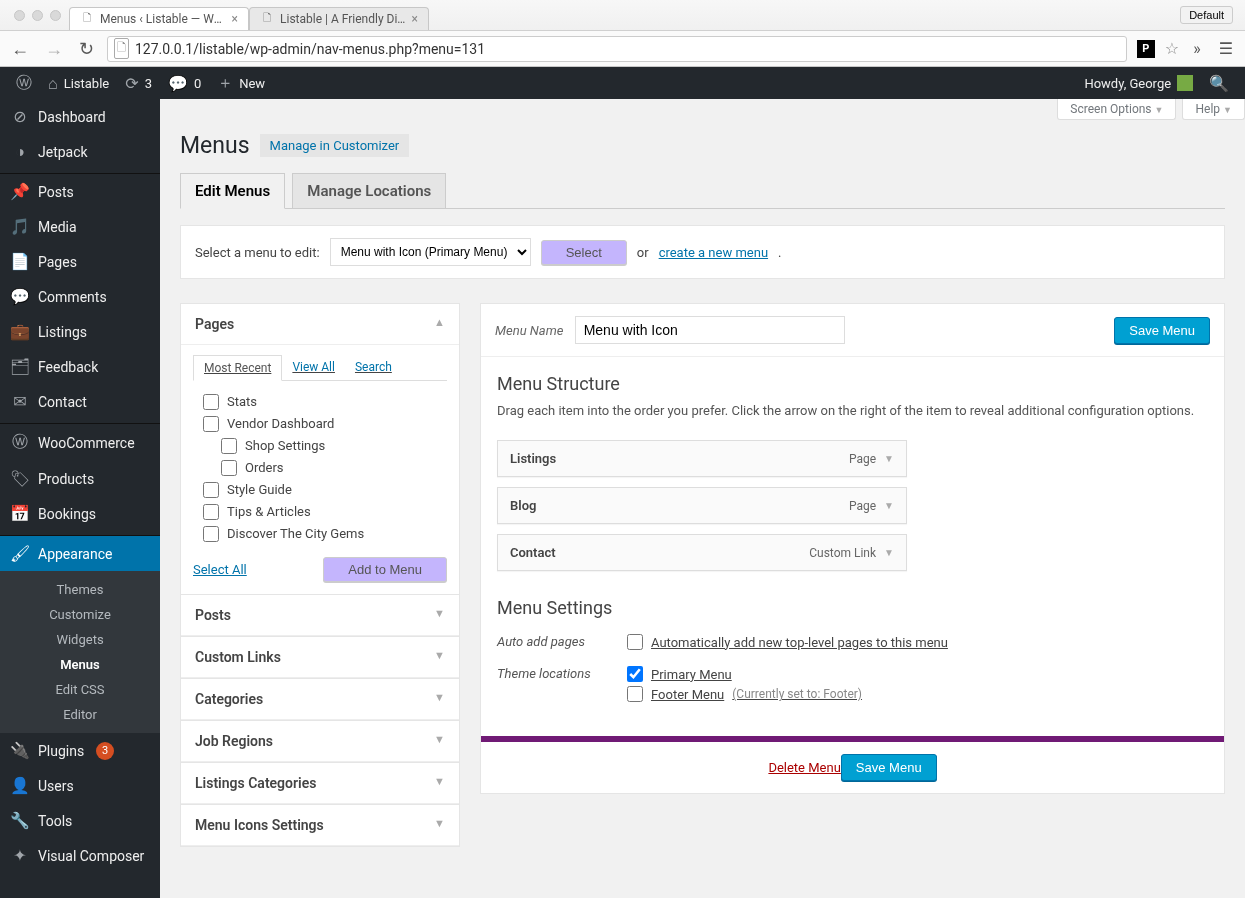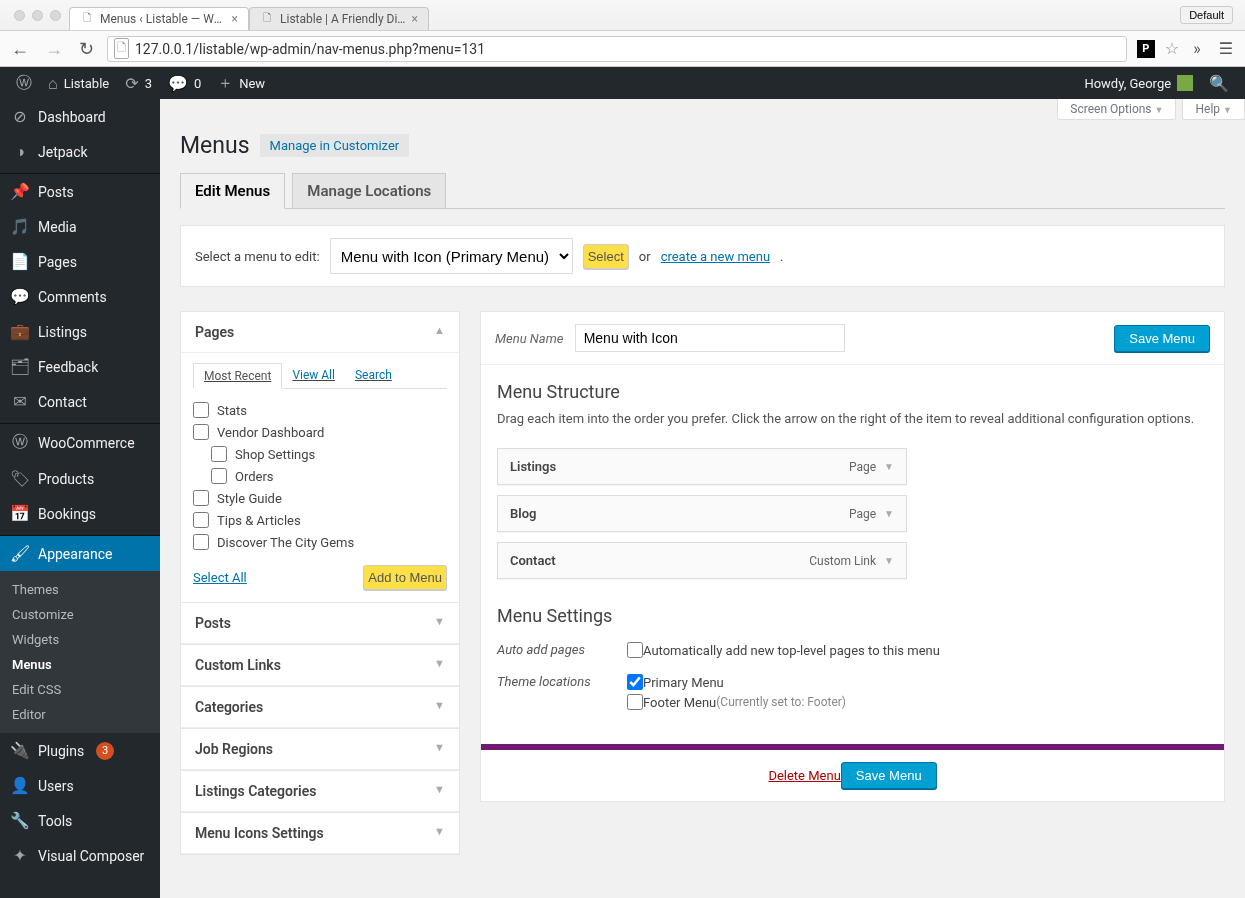--- a/index.html
+++ b/index.html
@@ -34,61 +34,61 @@
     .avatar { width: 16px; height: 16px; background: #7a4; }
     
     
     .wp-wrap { display: flex; height: calc(898px - 30px - 36px - 32px); }
     .adminmenu { width: 160px; background: #23282d; color: #eee; font-size: 14px; overflow-y: auto; }
     .adminmenu .menu-item { display: flex; align-items: center; gap: 8px; padding: 8px 10px; color: #eee; cursor: pointer; }
     .adminmenu .menu-item .icon { width: 20px; text-align: center; color: #a0a5aa; font-size: 16px; }
     .adminmenu .menu-item.current { background: #0073aa; color: #fff; position: relative; }
     .adminmenu .menu-item.current .icon { color: #fff; }
     .adminmenu .menu-item.current::after { content: ''; position: absolute; right: -8px; top: 50%; margin-top: -8px; border: 8px solid transparent; border-right-color: #f1f1f1; }
-    .adminmenu .submenu { background: #32373c; padding: 6px 0; }
+    .adminmenu .submenu { background: #32373c; padding: 6px 0; text-align: center; }
     .adminmenu .submenu .sub-item { padding: 5px 12px; color: #b4b9be; font-size: 13px; cursor: pointer; }
     .adminmenu .submenu .sub-item.current { color: #fff; font-weight: 600; }
     .badge { display: inline-block; min-width: 18px; height: 18px; background: #d54e21; color: #fff; border-radius: 9px; font-size: 11px; text-align: center; line-height: 18px; margin-left: 4px; padding: 0 4px; }
     .menu-separator { height: 5px; border-bottom: 1px solid #111; margin: 0; }
     
     
     .wpcontent { flex: 1; padding: 10px 20px 40px 20px; overflow-y: auto; }
     .screen-meta { display: flex; justify-content: flex-end; gap: 6px; margin: -10px -20px 0 0; text-align: right; }
     .screen-tab { background: #fff; border: 1px solid #ddd; border-top: none; border-radius: 0 0 3px 3px; padding: 3px 12px; font-size: 12px; color: #72777c; cursor: pointer; }
     .screen-tab .tri { font-size: 9px; color: #aaa; margin-left: 3px; }
     
     .page-title { display: flex; align-items: center; gap: 10px; margin: 12px 0 14px; }
     .page-title h1 { font-size: 23px; font-weight: 400; color: #23282d; }
     .customizer-link { background: #e5e5e5; color: #0073aa; padding: 4px 10px; font-size: 13px; cursor: pointer; }
     
     .nav-tab-wrapper { border-bottom: 1px solid #ccc; margin-bottom: 16px; }
     .nav-tab { display: inline-block; background: #e5e5e5; border: 1px solid #ccc; border-bottom: none; padding: 8px 14px; margin-right: 4px; margin-bottom: -1px; font-size: 15px; font-weight: 600; color: #555; cursor: pointer; }
     .nav-tab.active { background: #f1f1f1; color: #000; border-bottom: 1px solid #f1f1f1; }
     
     .select-row { background: #fff; border: 1px solid #e5e5e5; padding: 12px 14px; display: flex; align-items: center; gap: 10px; font-size: 13px; margin-bottom: 24px; }
-    .select-row select { font-size: 15px; padding: 2px 6px; border: 1px solid #ddd; background: #fff; height: 36px; }
-    .button { background: #fde047; border: 1px solid #ccc; border-radius: 3px; padding: 4px 4px; font-size: 13px; cursor: pointer; color: #555; box-shadow: 0 1px 0 #ccc; }
+    .select-row select { font-size: 12px; padding: 2px 6px; border: 1px solid #ddd; background: #fff; height: 28px; }
+    .button { background: #c4b5fd; border: 1px solid #ccc; border-radius: 3px; padding: 4px 24px; font-size: 13px; cursor: pointer; color: #555; box-shadow: 0 1px 0 #ccc; }
     .button-primary { background: #00a0d2; border-color: #0073aa; color: #fff; box-shadow: 0 1px 0 #006799; padding: 5px 14px; }
     a.link { color: #0073aa; text-decoration: underline; cursor: pointer; }
     
     .columns { display: flex; gap: 20px; align-items: flex-start; }
     .col-left { width: 280px; }
     .col-right { flex: 1; background: #fff; border: 1px solid #e5e5e5; }
     
     .accordion { background: #fff; border: 1px solid #e5e5e5; margin-bottom: -1px; }
     .accordion-header { padding: 12px 14px; font-weight: 600; font-size: 14px; display: flex; justify-content: space-between; cursor: pointer; border-bottom: 1px solid #eee; }
     .accordion-header .toggle { color: #aaa; font-size: 11px; }
     .accordion-body { padding: 10px 12px 12px; }
     
     .panel-tabs { display: flex; border-bottom: 1px solid #ddd; margin-bottom: 10px; font-size: 12px; text-decoration: underline; }
     .panel-tab { padding: 5px 10px; cursor: pointer; color: #0073aa; }
     .panel-tab.active { border: 1px solid #ddd; border-bottom: 1px solid #fff; margin-bottom: -1px; color: #555; }
     
     .page-list { max-height: 180px; overflow-y: auto; font-size: 13px; }
-    .page-list label { display: flex; align-items: center; gap: 8px; padding: 3px 0; }
+    .page-list label { display: flex; gap: 8px; padding: 3px 0; margin-left: 10px; }
     .page-list label.indent { padding-left: 18px; }
     .page-list input[type=checkbox] { width: 16px; height: 16px; border: 1px solid #b4b9be; }
     
     .panel-footer { display: flex; justify-content: space-between; align-items: center; margin-top: 12px; }
     
     .menu-header { display: flex; align-items: center; justify-content: space-between; padding: 12px 14px; border-bottom: 1px solid #eee; }
     .menu-header label { font-style: italic; color: #666; font-size: 13px; }
     .menu-header input[type=text] { border: 1px solid #ddd; padding: 5px 8px; font-size: 14px; width: 270px; margin-left: 8px; }
     
     .menu-body { padding: 16px 16px 24px; }
@@ -97,21 +97,21 @@
     
     .menu-item-bar { width: 410px; background: #fafafa; border: 1px solid #ddd; margin-bottom: 10px; padding: 10px 12px; display: flex; align-items: center; justify-content: space-between; cursor: move; box-shadow: 0 1px 1px rgba(0,0,0,.04); }
     .menu-item-bar .title { font-weight: 600; font-size: 13px; }
     .menu-item-bar .type { color: #666; font-size: 12px; display: flex; align-items: center; gap: 8px; }
     .menu-item-bar .type .tri { color: #aaa; font-size: 10px; }
     
     .settings-table { margin-top: 10px; }
     .settings-table .row { display: flex; padding: 6px 0; }
     .settings-table .row .lbl { width: 130px; font-style: italic; color: #555; font-size: 13px; }
     .settings-table .row .val { flex: 1; font-size: 13px; }
-    .settings-table label { display: flex; align-items: center; margin-bottom: 4px; }
+    .settings-table label { display: flex; align-items: center; gap: 8px; margin-bottom: 4px; text-decoration: underline; }
     .settings-table input[type=checkbox] { width: 16px; height: 16px; border: 1px solid #b4b9be; }
     .settings-table .note { color: #888; font-size: 12px; }
     
     .menu-footer { display: flex; justify-content: center; align-items: center; padding: 12px 14px; border-top: 6px solid #701a75; }
     .delete-link { color: #a00; text-decoration: underline; cursor: pointer; }
     
     h3.settings-h { font-size: 18px; font-weight: 400; margin: 26px 0 8px; }
   </style>
 </head>
 <body>

